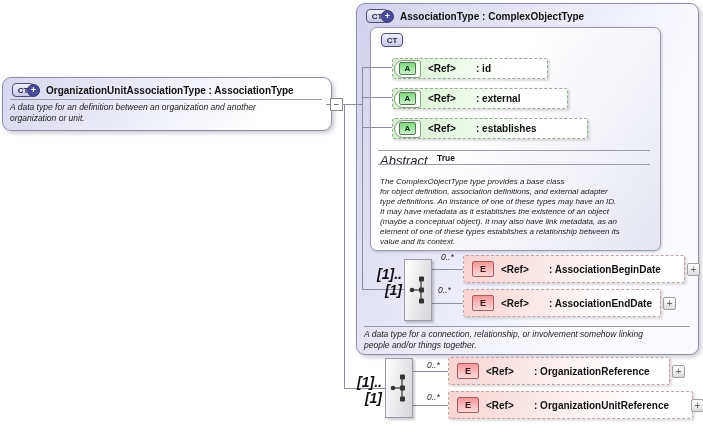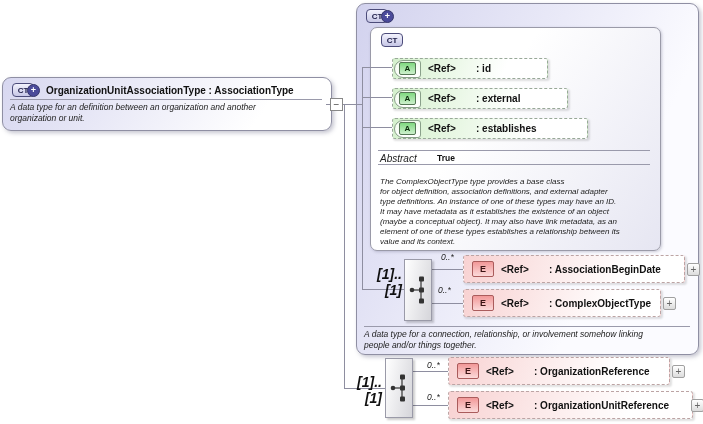--- a/index.html
+++ b/index.html
@@ -57,21 +57,21 @@
   .plusbox{position:absolute;width:13px;height:13px;border:1px solid #a0a0a0;border-radius:2px;
        background:linear-gradient(#ffffff,#dcdcdc);color:#666;font-size:10px;line-height:10px;
        display:flex;align-items:center;justify-content:center;box-sizing:border-box;}
   .comp{position:absolute;width:28px;border:1px solid #9a9aa8;
        background:linear-gradient(100deg,#ffffff,#d5d5da);
        display:flex;align-items:center;justify-content:center;
        box-shadow:1.5px 1.5px 2px rgba(0,0,0,.2);box-sizing:border-box;}
   .card{position:absolute;font-style:italic;font-weight:bold;font-size:14px;width:34px;
        text-align:right;color:#111;}
   .occ{position:absolute;font-style:italic;font-size:8.5px;color:#222;}
-  .facet-label{position:absolute;font-style:italic;font-size:10px;color:#222;}
+  .facet-label{position:absolute;font-style:italic;font-size:13px;color:#222;}
   .facet-value{position:absolute;font-weight:bold;font-size:8.5px;color:#111;}
   .inner-desc{font-size:8px;line-height:10px;}
 </style>
 </head>
 <body>
 
 <div class="stage">
 
   <div class="tbox box-left"></div>
   <div class="hdr" style="left:12px;top:83px;">
@@ -84,20 +84,21 @@
   <div class="sep" style="left:10px;top:99px;width:312px;"></div>
   <div class="desc" style="left:10px;top:102px;width:314px;">A data type for an definition between an organization and another
 organization or unit.</div>
 
   <div class="tbox box-assoc"></div>
   <div class="hdr" style="left:366px;top:9px;">
     <span class="ctwrap">
       <span class="ctbadge">CT</span>
       <span class="plusdot">+</span>
     </span>
+    <span>AssociationType : ComplexObjectType</span>
   </div>
 
   <div class="tbox box-inner"></div>
   <div class="hdr" style="left:381px;top:33px;">
     <span class="ctwrap">
       <span class="ctbadge">CT</span>
     </span>
   </div>
 
   <div class="attr" style="left:392px;top:58px;width:154px;">
@@ -171,21 +172,21 @@
   <div class="elem" style="left:463px;top:255px;width:222px;">
     <span class="ebadge">E</span>
     <span class="ref">&lt;Ref&gt;</span>
     <span>: AssociationBeginDate</span>
   </div>
   <div class="plusbox" style="left:687px;top:263px;">+</div>
 
   <div class="elem" style="left:463px;top:289px;width:198px;">
     <span class="ebadge">E</span>
     <span class="ref">&lt;Ref&gt;</span>
-    <span>: ComplexObjectType</span>
+    <span>: AssociationEndDate</span>
   </div>
   <div class="plusbox" style="left:663px;top:297px;">+</div>
 
   <div class="comp" style="left:385px;top:358px;height:60px;">
     <svg width="20" height="36" viewBox="0 0 20 36">
       <line x1="4" y1="18" x2="13" y2="18" stroke="#333" stroke-width="1.2"></line>
       <line x1="13" y1="7" x2="13" y2="29" stroke="#333" stroke-width="1.2"></line>
       <circle cx="4" cy="18" r="2.3" fill="#333"></circle>
       <rect x="11" y="4.5" width="5" height="5" rx="1" fill="#333"></rect>
       <rect x="11" y="15.5" width="5" height="5" rx="1" fill="#333"></rect>

